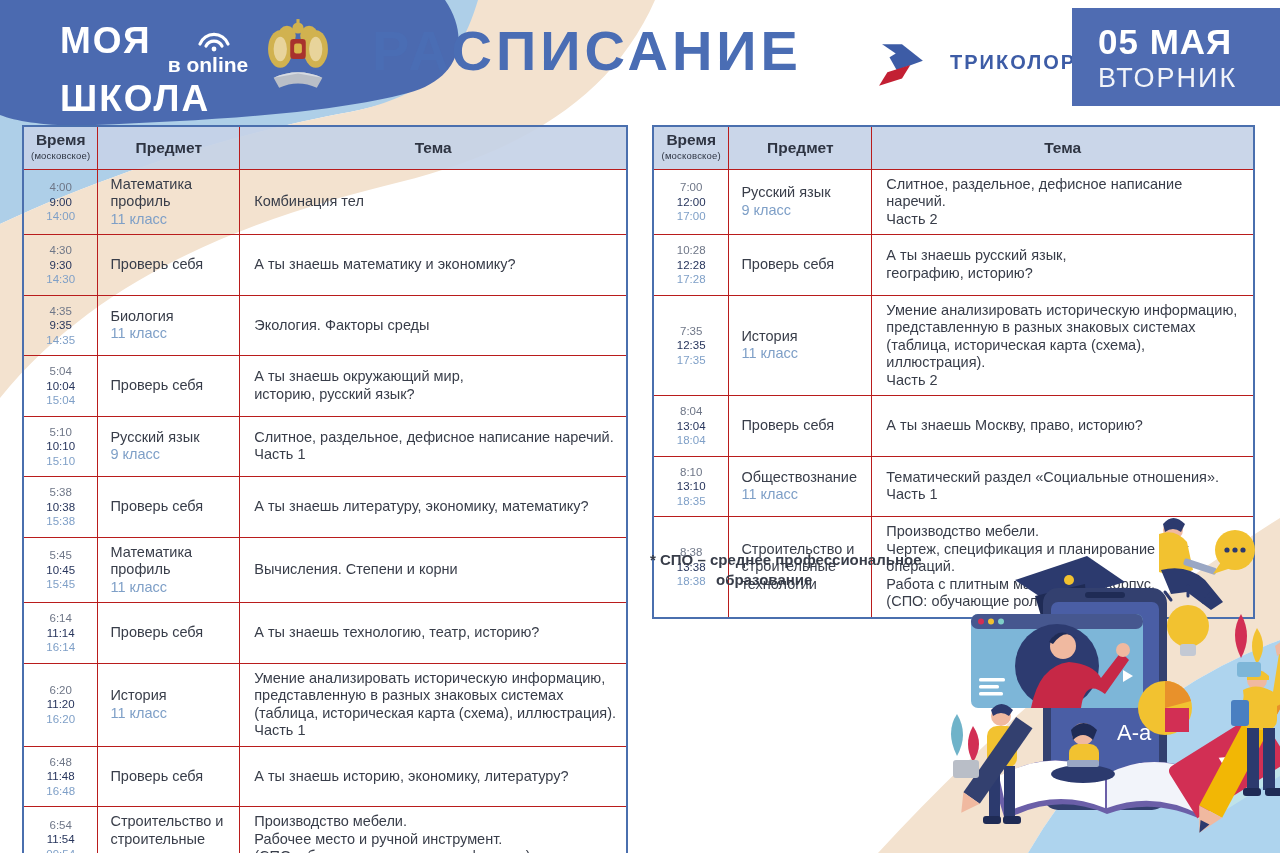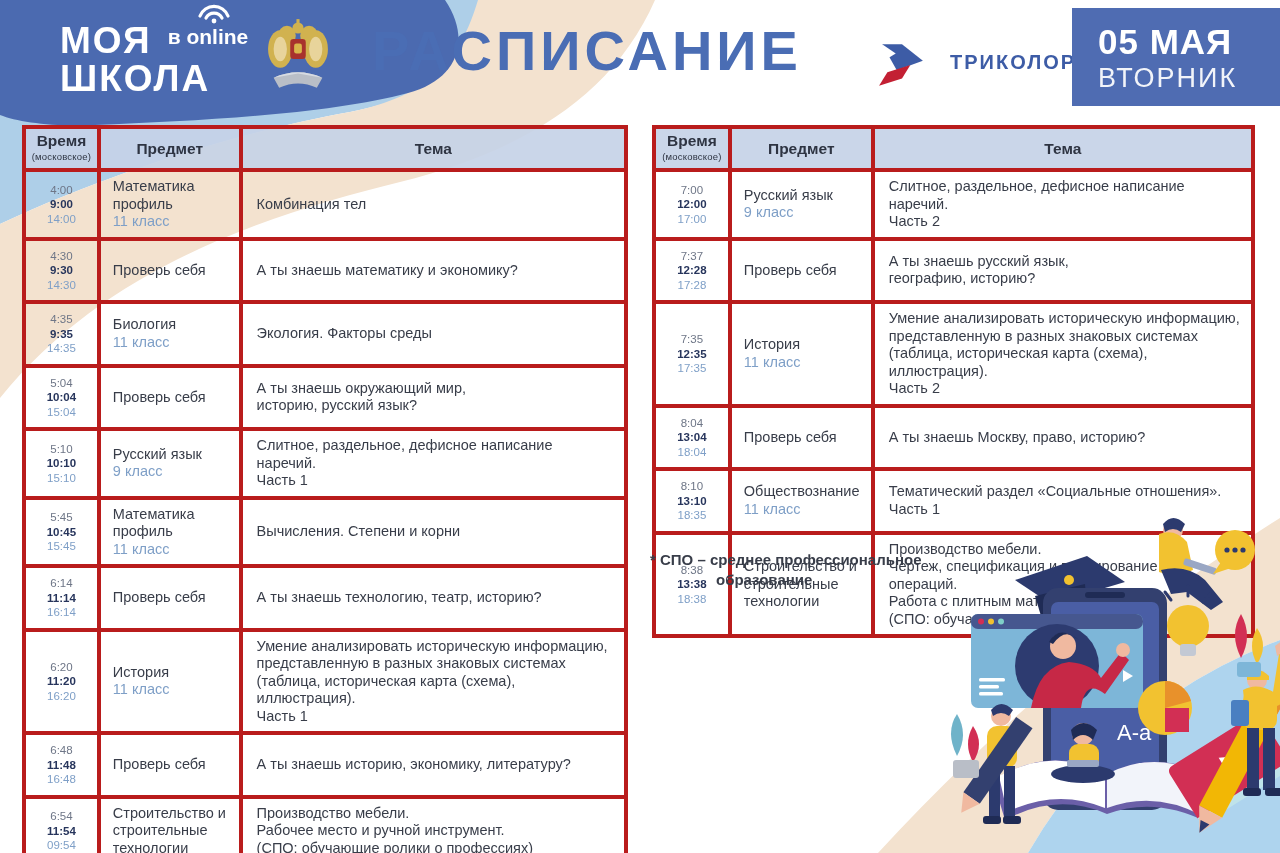--- a/index.html
+++ b/index.html
@@ -7,21 +7,21 @@
   body {
     width:1280px; height:853px; position:relative; overflow:hidden;
     background:#ffffff; font-family:"Liberation Sans", sans-serif;
   }
   svg.bg { position:absolute; left:0; top:0; width:1280px; height:853px; z-index:0; }
 
   
   .logo { position:absolute; left:60px; top:22px; z-index:3; color:#fff; }
   .logo-line1 { display:flex; align-items:flex-start; }
   .logo-word { font-size:37px; font-weight:bold; letter-spacing:2px; line-height:38px; }
-  .logo-online { position:relative; margin-left:16px; font-size:21px; font-weight:bold; line-height:30px; }
+  .logo-online { position:relative; margin-left:16px; font-size:21px; font-weight:bold; line-height:30px;margin-top:28px; }
   .wifi { position:absolute; left:26px; top:-22px; }
 
   .main-title {
     position:absolute; left:372px; top:18px; width:505px; z-index:3;
     font-size:56px; font-weight:bold; letter-spacing:4px;
     color:#4a6db4; z-index:3;
   }
 
   .emblem { position:absolute; left:264px; top:18px; z-index:3; }
 
@@ -32,27 +32,27 @@
     position:absolute; right:0; top:8px; width:208px; height:98px; z-index:3;
     background:#4f6cb2; color:#fff; padding:15px 0 0 26px;
   }
   .date-day { font-size:35px; font-weight:bold; letter-spacing:1px; line-height:38px; }
   .date-weekday { font-size:27px; letter-spacing:2px; line-height:34px; opacity:.93; }
 
   
   table.schedule { position:absolute; top:125px; border-collapse:collapse; border:2px solid #4a6fae; background:transparent; z-index:2; }
   #left-table  { left:22px;  width:606px; }
   #right-table { left:652px; width:603px; }
-  .schedule th, .schedule td { border:4px solid #b91c1c; vertical-align:middle;margin-top:37px; }
+  .schedule th, .schedule td { border:1px solid #b91c1c; vertical-align:middle;margin-top:37px; }
   .schedule thead th { background:rgba(198,210,231,.92); height:43px; color:#2e3442; }
   .col-head { font-size:15.5px; font-weight:bold; line-height:16px; }
   .time-note { display:block; font-size:9.5px; font-weight:normal; letter-spacing:.2px; }
   .time-cell { text-align:center; padding:8px 4px; font-size:11.5px; line-height:14.5px; }
   .time-0 { color:#6e7687; }
-  .time-1 { color:#27355c; font-weight:bold; }
+  .time-1 { color:#27355c; font-weight:normal; }
   .time-2 { color:#7e9fc7; }
   .subject-cell { padding:6px 6px 6px 12px; font-size:14.5px; line-height:17.5px; color:#383d49; }
   .grade { color:#7e9fc7; }
   .topic-cell { padding:6px 10px 6px 14px; font-size:14.5px; line-height:17.5px; color:#383d49; white-space:pre-line; }
 
   
   .footnote { position:absolute; left:650px; top:550px; z-index:2; font-size:15px; line-height:20px; color:#383d49;font-weight:bold; }
   .footnote-line2 { padding-left:66px; }
 
   
@@ -188,20 +188,31 @@
         </td>
         <td class="subject-cell">
           <div>Русский язык</div>
           <div class="grade">9 класс</div>
         </td>
         <td class="topic-cell">Слитное, раздельное, дефисное написание наречий.
 Часть 1</td>
       </tr>
       <tr>
         <td class="time-cell">
+          <div class="time-0">5:38</div>
+          <div class="time-1">10:38</div>
+          <div class="time-2">15:38</div>
+        </td>
+        <td class="subject-cell">
+          <div>Проверь себя</div>
+        </td>
+        <td class="topic-cell">А ты знаешь литературу, экономику, математику?</td>
+      </tr>
+      <tr>
+        <td class="time-cell">
           <div class="time-0">5:45</div>
           <div class="time-1">10:45</div>
           <div class="time-2">15:45</div>
         </td>
         <td class="subject-cell">
           <div>Математика профиль</div>
           <div class="grade">11 класс</div>
         </td>
         <td class="topic-cell">Вычисления. Степени и корни</td>
       </tr>
@@ -280,21 +291,21 @@
         </td>
         <td class="subject-cell">
           <div>Русский язык</div>
           <div class="grade">9 класс</div>
         </td>
         <td class="topic-cell">Слитное, раздельное, дефисное написание наречий.
 Часть 2</td>
       </tr>
       <tr>
         <td class="time-cell">
-          <div class="time-0">7:37</div>
+          <div class="time-0">10:28</div>
           <div class="time-1">12:28</div>
           <div class="time-2">17:28</div>
         </td>
         <td class="subject-cell">
           <div>Проверь себя</div>
         </td>
         <td class="topic-cell">А ты знаешь русский язык,
 географию, историю?</td>
       </tr>
       <tr>

